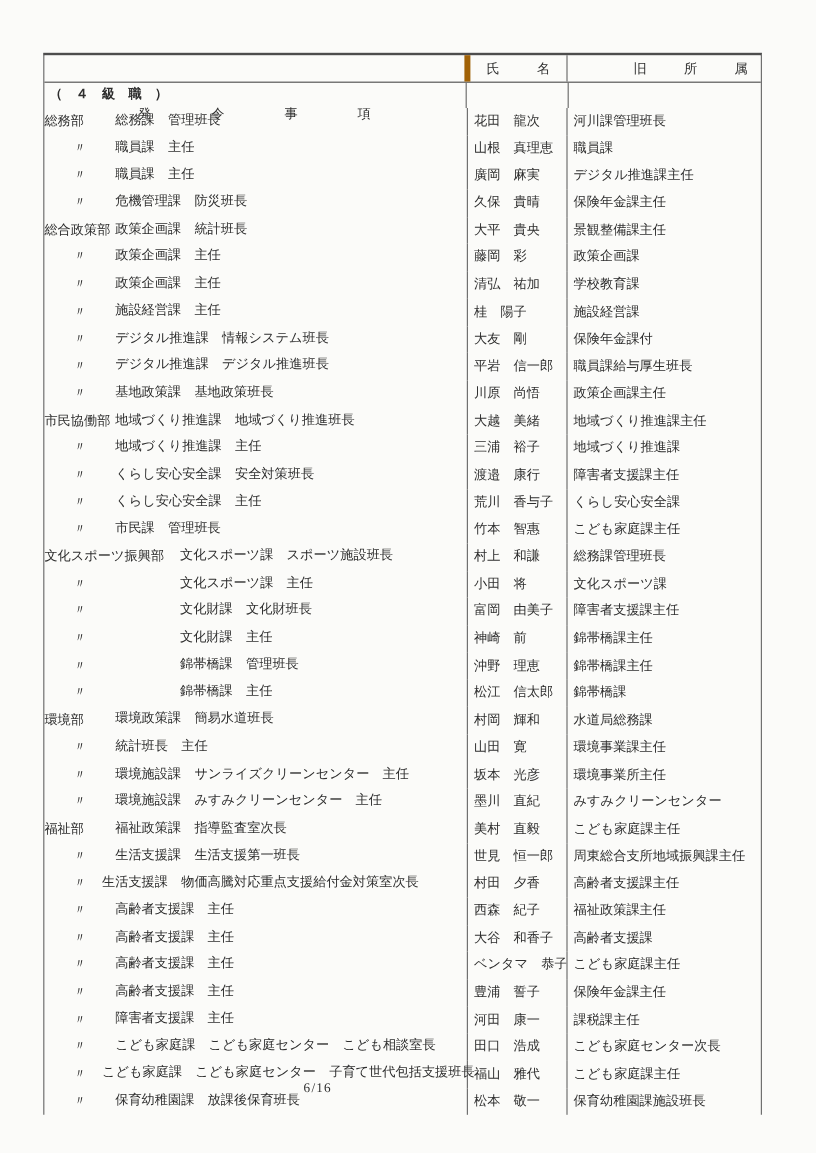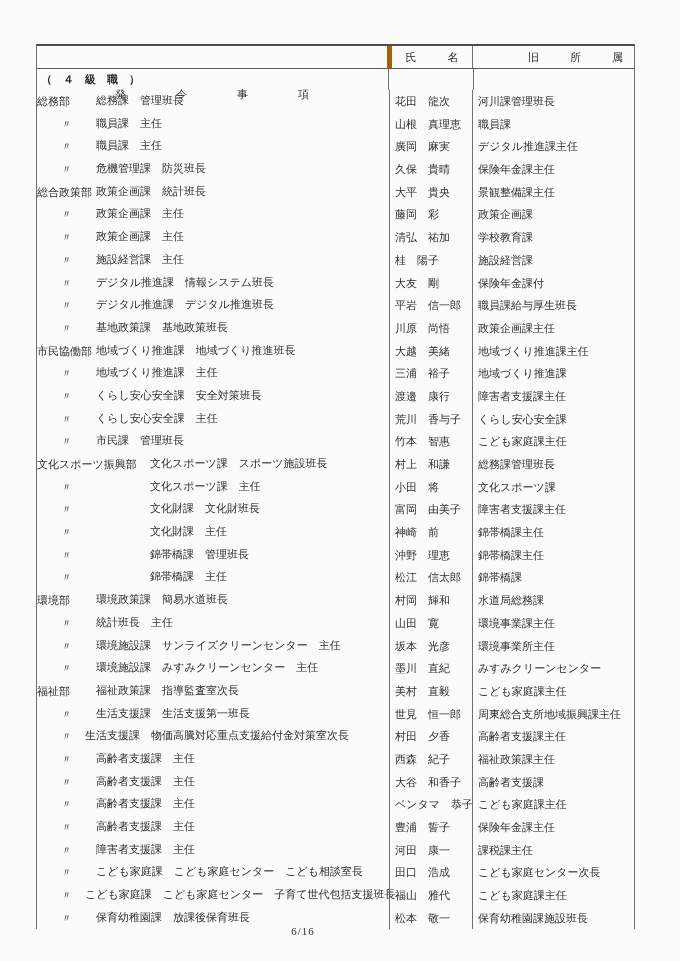--- a/index.html
+++ b/index.html
@@ -33,22 +33,22 @@
   .cell-assignment{width:352px;position:relative;box-sizing:border-box;}
   .cell-assignment span{position:absolute;top:0;line-height:22.7px;white-space:nowrap;}
   .dept{left:0;}
   .dept.ditto{left:24px;}
   .assign{left:59px;font-family:Liberation Mono, monospace;}
   .assign.wide{left:113px;}
   .assign.tight{left:48px;}
   .cell-name{width:83px;border-left:1px solid #707070;padding-left:5px;line-height:22.7px;box-sizing:border-box;white-space:nowrap;overflow:hidden;}
   .cell-old{width:162px;border-left:1px solid #707070;padding-left:5px;line-height:22.7px;box-sizing:border-box;white-space:nowrap;overflow:hidden;}
   .footer{
-    position:absolute;top:925px;left:253px;width:100px;
-    text-align:center;font-size:11px;letter-spacing:1px;
+    position:absolute;top:901px;left:253px;width:100px;
+    font-size:11px;letter-spacing:1px;
   }
 </style>
 </head>
 <body>
 
 <div class="page">
   <div class="doc-table">
     <div class="hrow">
       <div class="hcell hc-assignment">発令事項</div>
       <div class="hcell hc-name">氏名</div>

